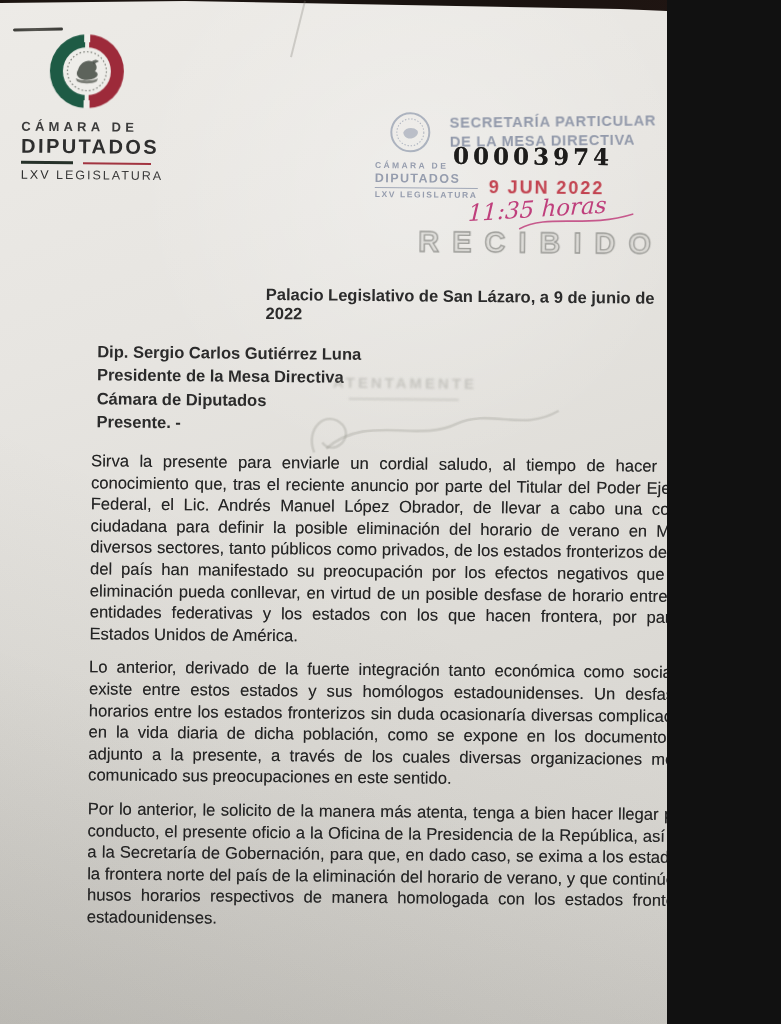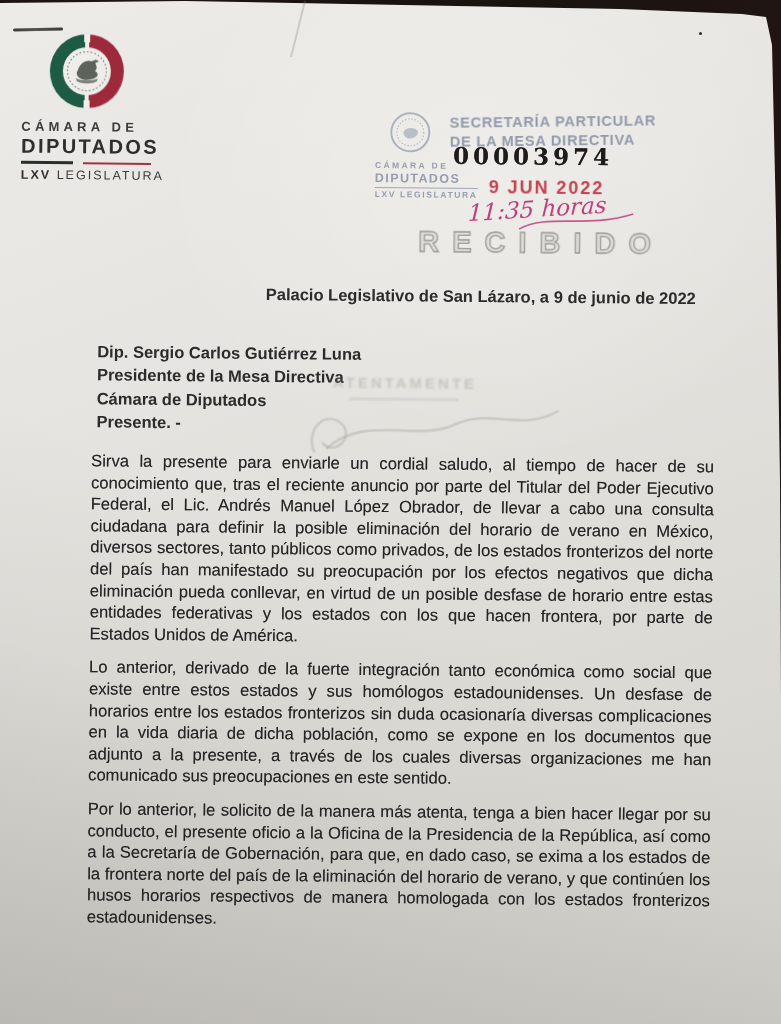--- a/index.html
+++ b/index.html
@@ -1,17 +1,17 @@
 <!DOCTYPE html>
 <html lang="es"><head>
 <meta charset="utf-8">
 <style>
   html,body{margin:0;padding:0;background:#111;}
   .photo{
-    position:relative;width:781px;height:1024px;overflow:hidden;
+    position:relative;width:667px;height:1024px;overflow:hidden;
     background:linear-gradient(100deg,#1b1410 0%,#191310 55%,#241613 100%);
     font-family:"Liberation Sans",sans-serif;
   }
   
   .paper{
     position:absolute;inset:0;
     clip-path:polygon(0 3px,185px 1px,620px 9px,742px 14px,766px 17px,
                       772px 45px,776px 220px,780px 480px,781px 700px,
                       781px 1024px,0 1024px);
     background:linear-gradient(160deg,#edebe7 0%,#e7e5e1 30%,#dfddd8 58%,#d2d0cb 100%);
@@ -39,21 +39,21 @@
     background:conic-gradient(from 0deg,#efeeea 0deg 5deg,#9d2a3a 5deg 175deg,#efeeea 175deg 185deg,#1e5b45 185deg 355deg,#efeeea 355deg 360deg);
     filter:blur(.2px);}
   .lh-seal-inner{position:absolute;inset:13px;border-radius:50%;background:#eeede9;
     display:flex;align-items:center;justify-content:center;}
   .lh-line1{margin-top:11px;font-size:13px;font-weight:700;letter-spacing:4.2px;color:#3c3c3c;}
   .lh-line2{margin-top:1px;font-size:20px;font-weight:700;letter-spacing:2.4px;color:#2e2e2e;}
   .lh-rules{position:relative;width:130px;height:4px;margin-top:3px;}
   .lh-rule-dark{position:absolute;left:0;top:0;width:52px;height:3px;background:#263129;}
   .lh-rule-red{position:absolute;right:0;top:1px;width:68px;height:2px;background:#a23440;}
   .lh-line3{margin-top:3px;font-size:12.5px;letter-spacing:2px;color:#3a3a3a;}
-  .lh-line3 b{font-weight:700;color:#2d2d2d;}
+  .lh-line3 b{font-weight:400;color:#2d2d2d;}
 
   
   .stamp{position:absolute;left:372px;top:100px;width:300px;height:170px;}
   .stamp-seal{position:absolute;left:18px;top:8px;opacity:.75;}
   .stamp-caption{position:absolute;left:4px;top:58px;color:#8d95a8;opacity:.9;line-height:1.15;}
   .stamp-caption .c1{font-size:8.5px;font-weight:700;letter-spacing:2.4px;}
   .stamp-caption .c2{font-size:12.5px;font-weight:700;letter-spacing:1.4px;}
   .stamp-caption .c3{display:block;border-top:1.5px solid #98a0b2;margin-top:2px;padding-top:2px;
     font-size:8.5px;font-weight:700;letter-spacing:1.6px;}
   .stamp-office{position:absolute;left:78px;top:10px;transform:rotate(-1.2deg) scaleX(.94);

